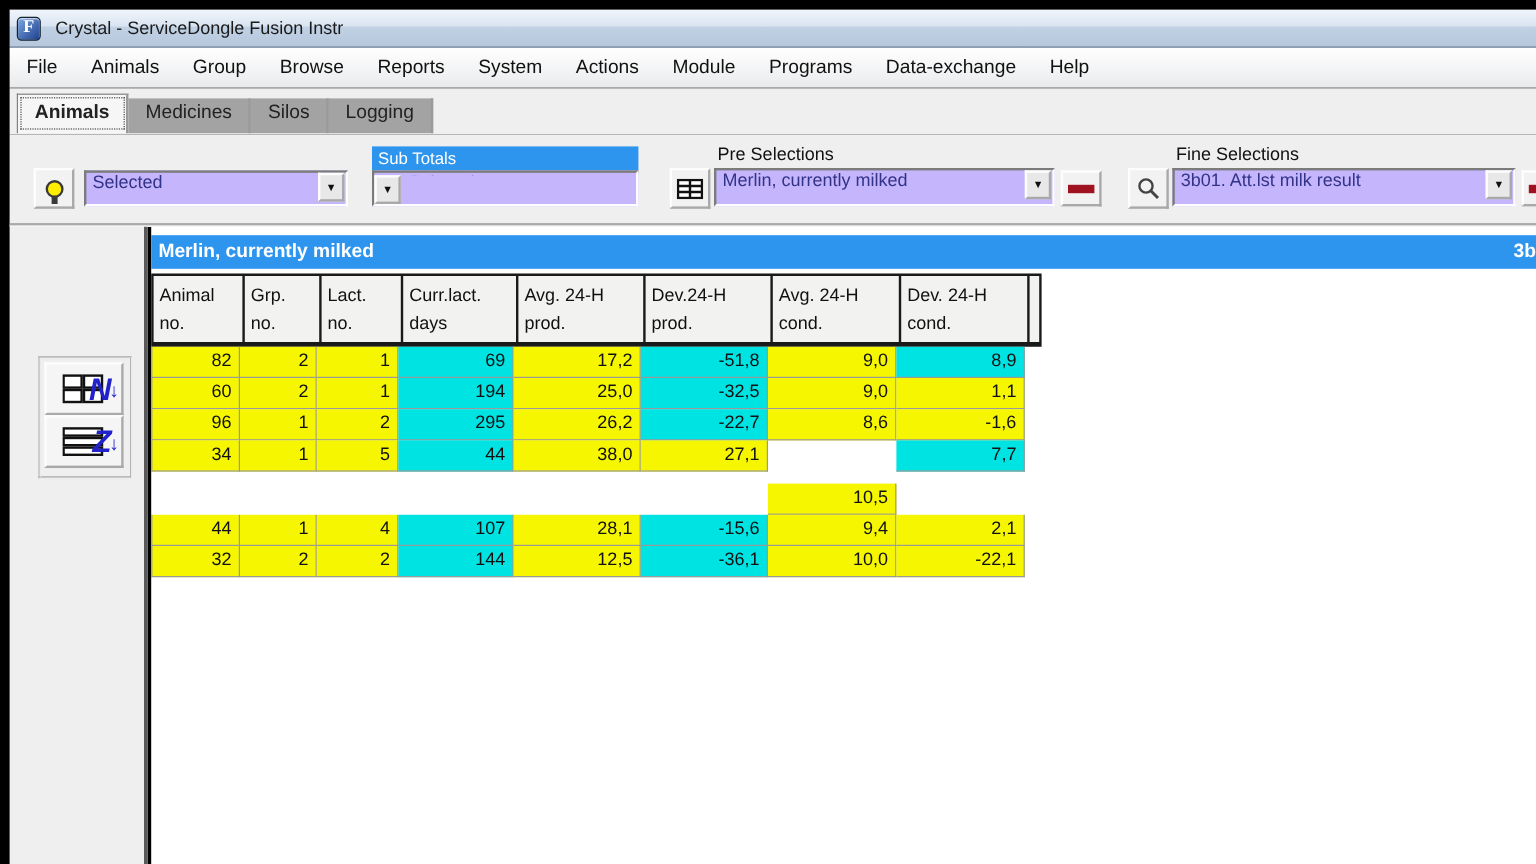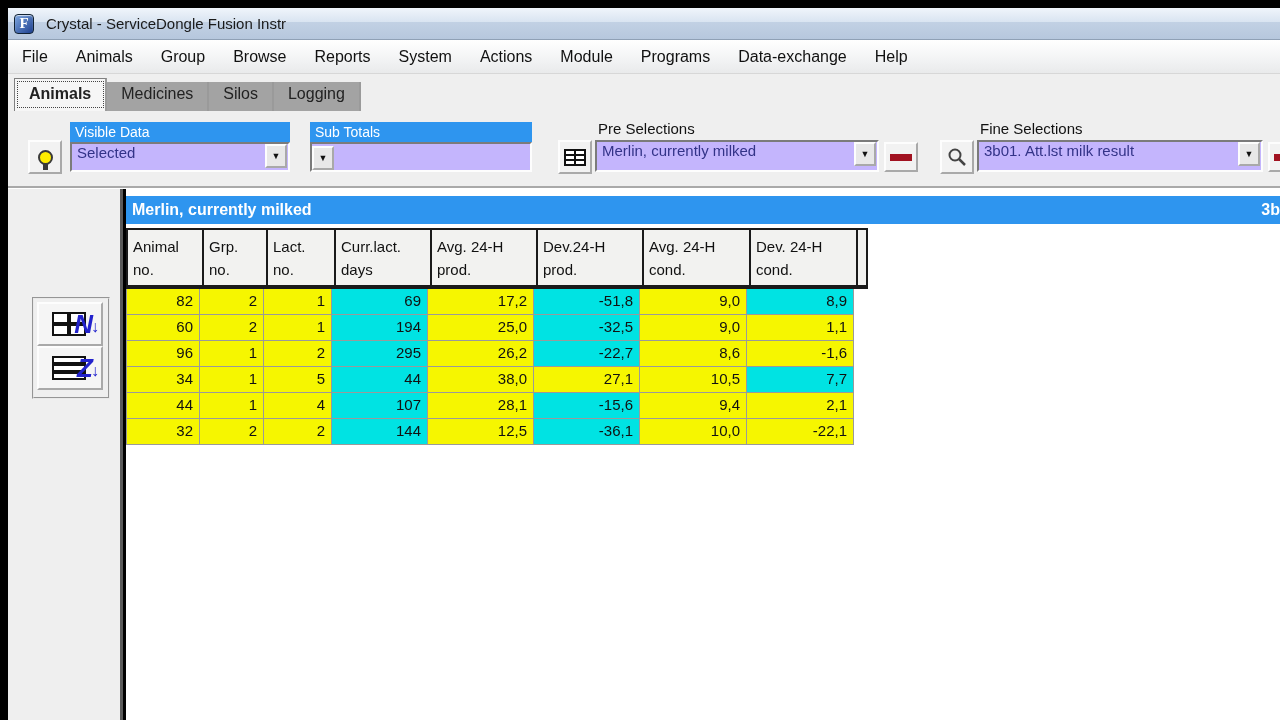--- a/index.html
+++ b/index.html
@@ -126,21 +126,20 @@
       <div class="tab">Silos</div>
       <div class="tab">Logging</div>
     </div>
 
   <div class="filterpanel">
 
     <div class="tool-btn" style="left:20px; top:28px; width:34px; height:34px;">
       <div class="bulb"></div>
     </div>
 
-    <div class="blue-label" style="left:62px; top:10px; width:220px;">Visible Data</div>
     <div class="combo" style="left:62px; top:30px; width:220px;">
       <div class="value">Selected</div>
       <div class="drop">▼</div>
     </div>
 
     <div class="blue-label" style="left:302px; top:10px; width:222px;">Sub Totals</div>
     <div class="combo" style="left:302px; top:30px; width:222px;flex-direction:column;">
       <div class="value">No Subtotals</div>
       <div class="drop">▼</div>
     </div>
@@ -277,21 +276,21 @@
             <div class="cell bg-y" style="width: 107px;">8,6</div>
             <div class="cell bg-y" style="width: 107px;">-1,6</div>
           </div>
           <div class="trow">
             <div class="cell bg-y" style="width: 74px;">34</div>
             <div class="cell bg-y" style="width: 64px;">1</div>
             <div class="cell bg-y" style="width: 68px;">5</div>
             <div class="cell bg-c" style="width: 96px;">44</div>
             <div class="cell bg-y" style="width: 106px;">38,0</div>
             <div class="cell bg-y" style="width: 106px;">27,1</div>
-            <div class="cell bg-y" style="width: 107px;">10,5</div>
+            <div class="cell bg-y" style="width: 107px; margin-top: 36px;">10,5</div>
             <div class="cell bg-c" style="width: 107px;">7,7</div>
           </div>
           <div class="trow">
             <div class="cell bg-y" style="width: 74px;">44</div>
             <div class="cell bg-y" style="width: 64px;">1</div>
             <div class="cell bg-y" style="width: 68px;">4</div>
             <div class="cell bg-c" style="width: 96px;">107</div>
             <div class="cell bg-y" style="width: 106px;">28,1</div>
             <div class="cell bg-c" style="width: 106px;">-15,6</div>
             <div class="cell bg-y" style="width: 107px;">9,4</div>

